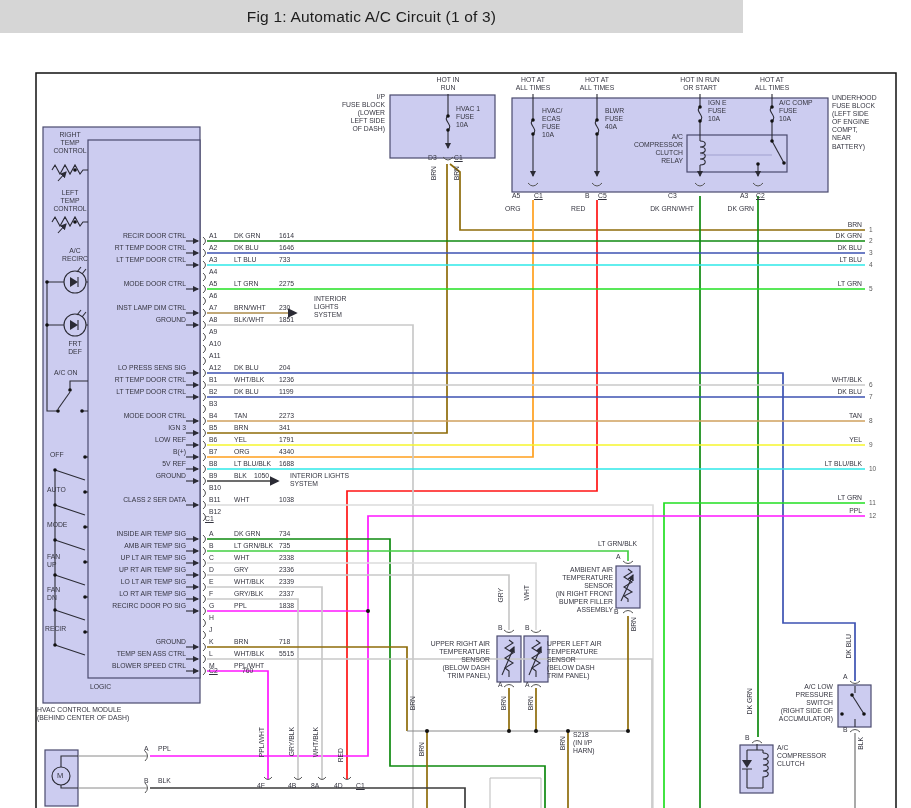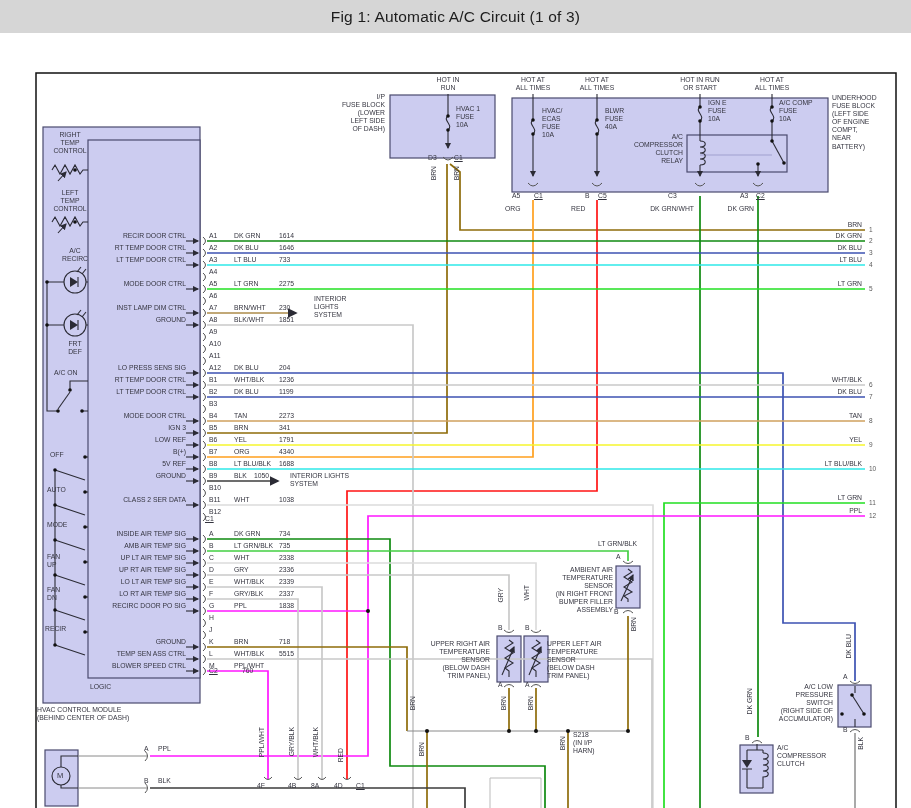--- a/index.html
+++ b/index.html
@@ -1,18 +1,18 @@
 <!DOCTYPE html>
 <html><head>
 <meta charset="utf-8">
 <style>
   html,body{margin:0;padding:0;background:#fff;}
   #page{position:relative;width:911px;height:808px;overflow:hidden;background:#fff;
         font-family:"Liberation Sans",sans-serif;}
-  #titlebar{position:absolute;left:0;top:0;width:911px;height:33px;background:#d6d6d6;
+  #titlebar{position:absolute;left:0;top:0;width:743px;height:33px;background:#d6d6d6;
         display:flex;align-items:center;justify-content:center;}
   #titlebar .t{font-size:15.5px;color:#1d1d1d;letter-spacing:.2px;}
   #stage{position:absolute;left:0;top:0;width:911px;height:808px;}
   svg{position:absolute;left:0;top:0;}
   .lbl{position:absolute;font-size:6.8px;line-height:8.1px;color:#34343f;white-space:pre-line;}
   .r{text-align:right}.c{text-align:center}
   .u{text-decoration:underline}
   .vert{writing-mode:vertical-rl;transform:rotate(180deg);white-space:nowrap;line-height:8px;}
   .pinrow{position:absolute;left:209px;display:flex;font-size:6.8px;line-height:8.1px;color:#34343f;}
   .pid{width:25px}.pcol{width:45px}.pnum{}

